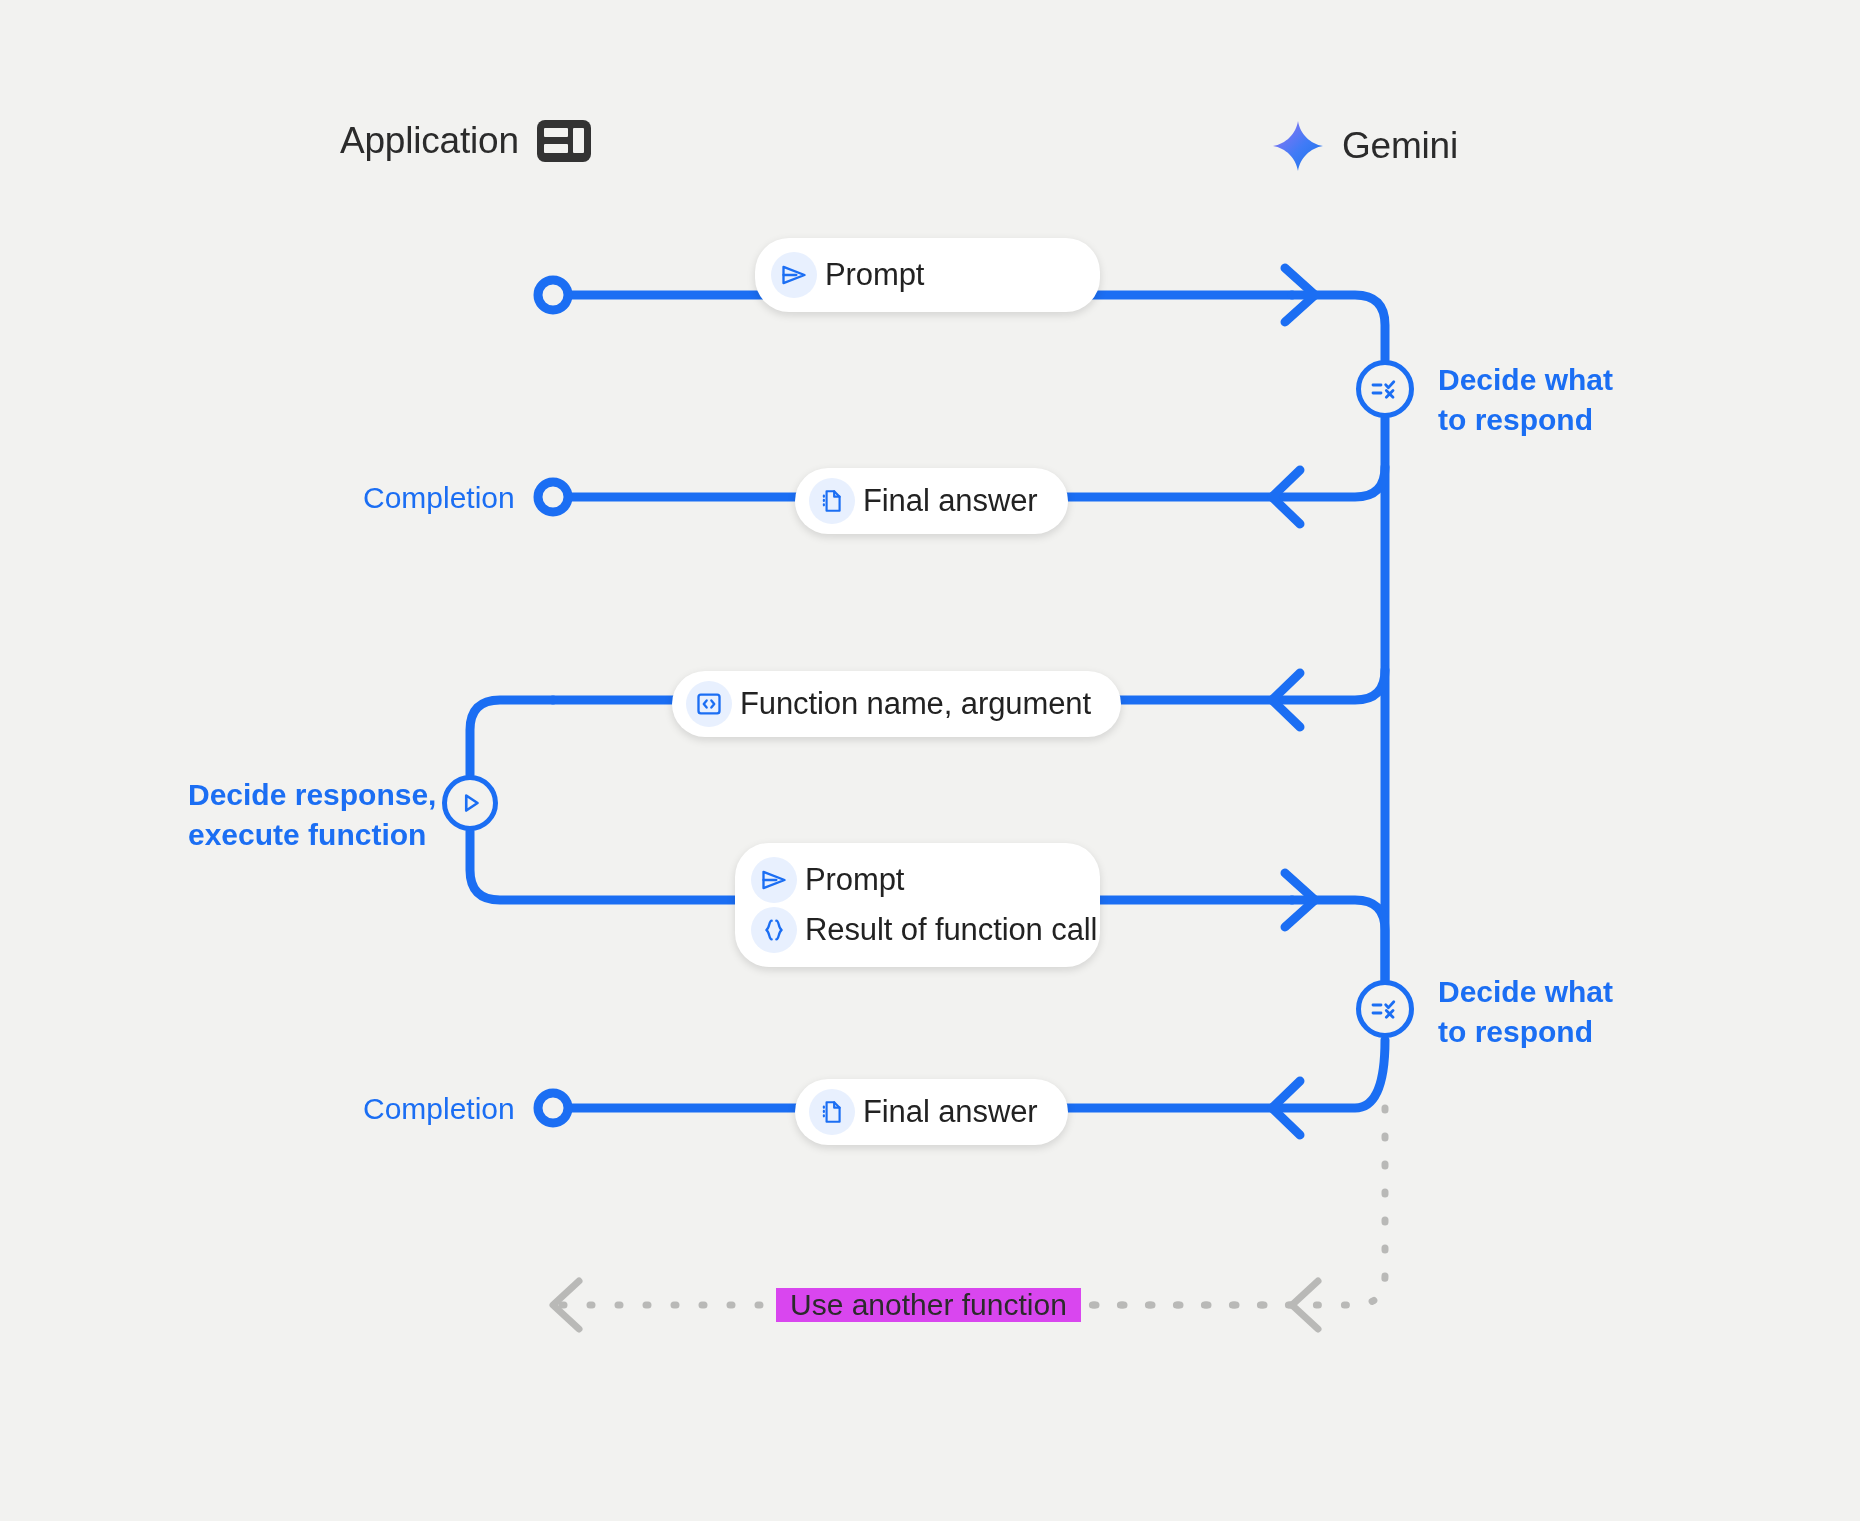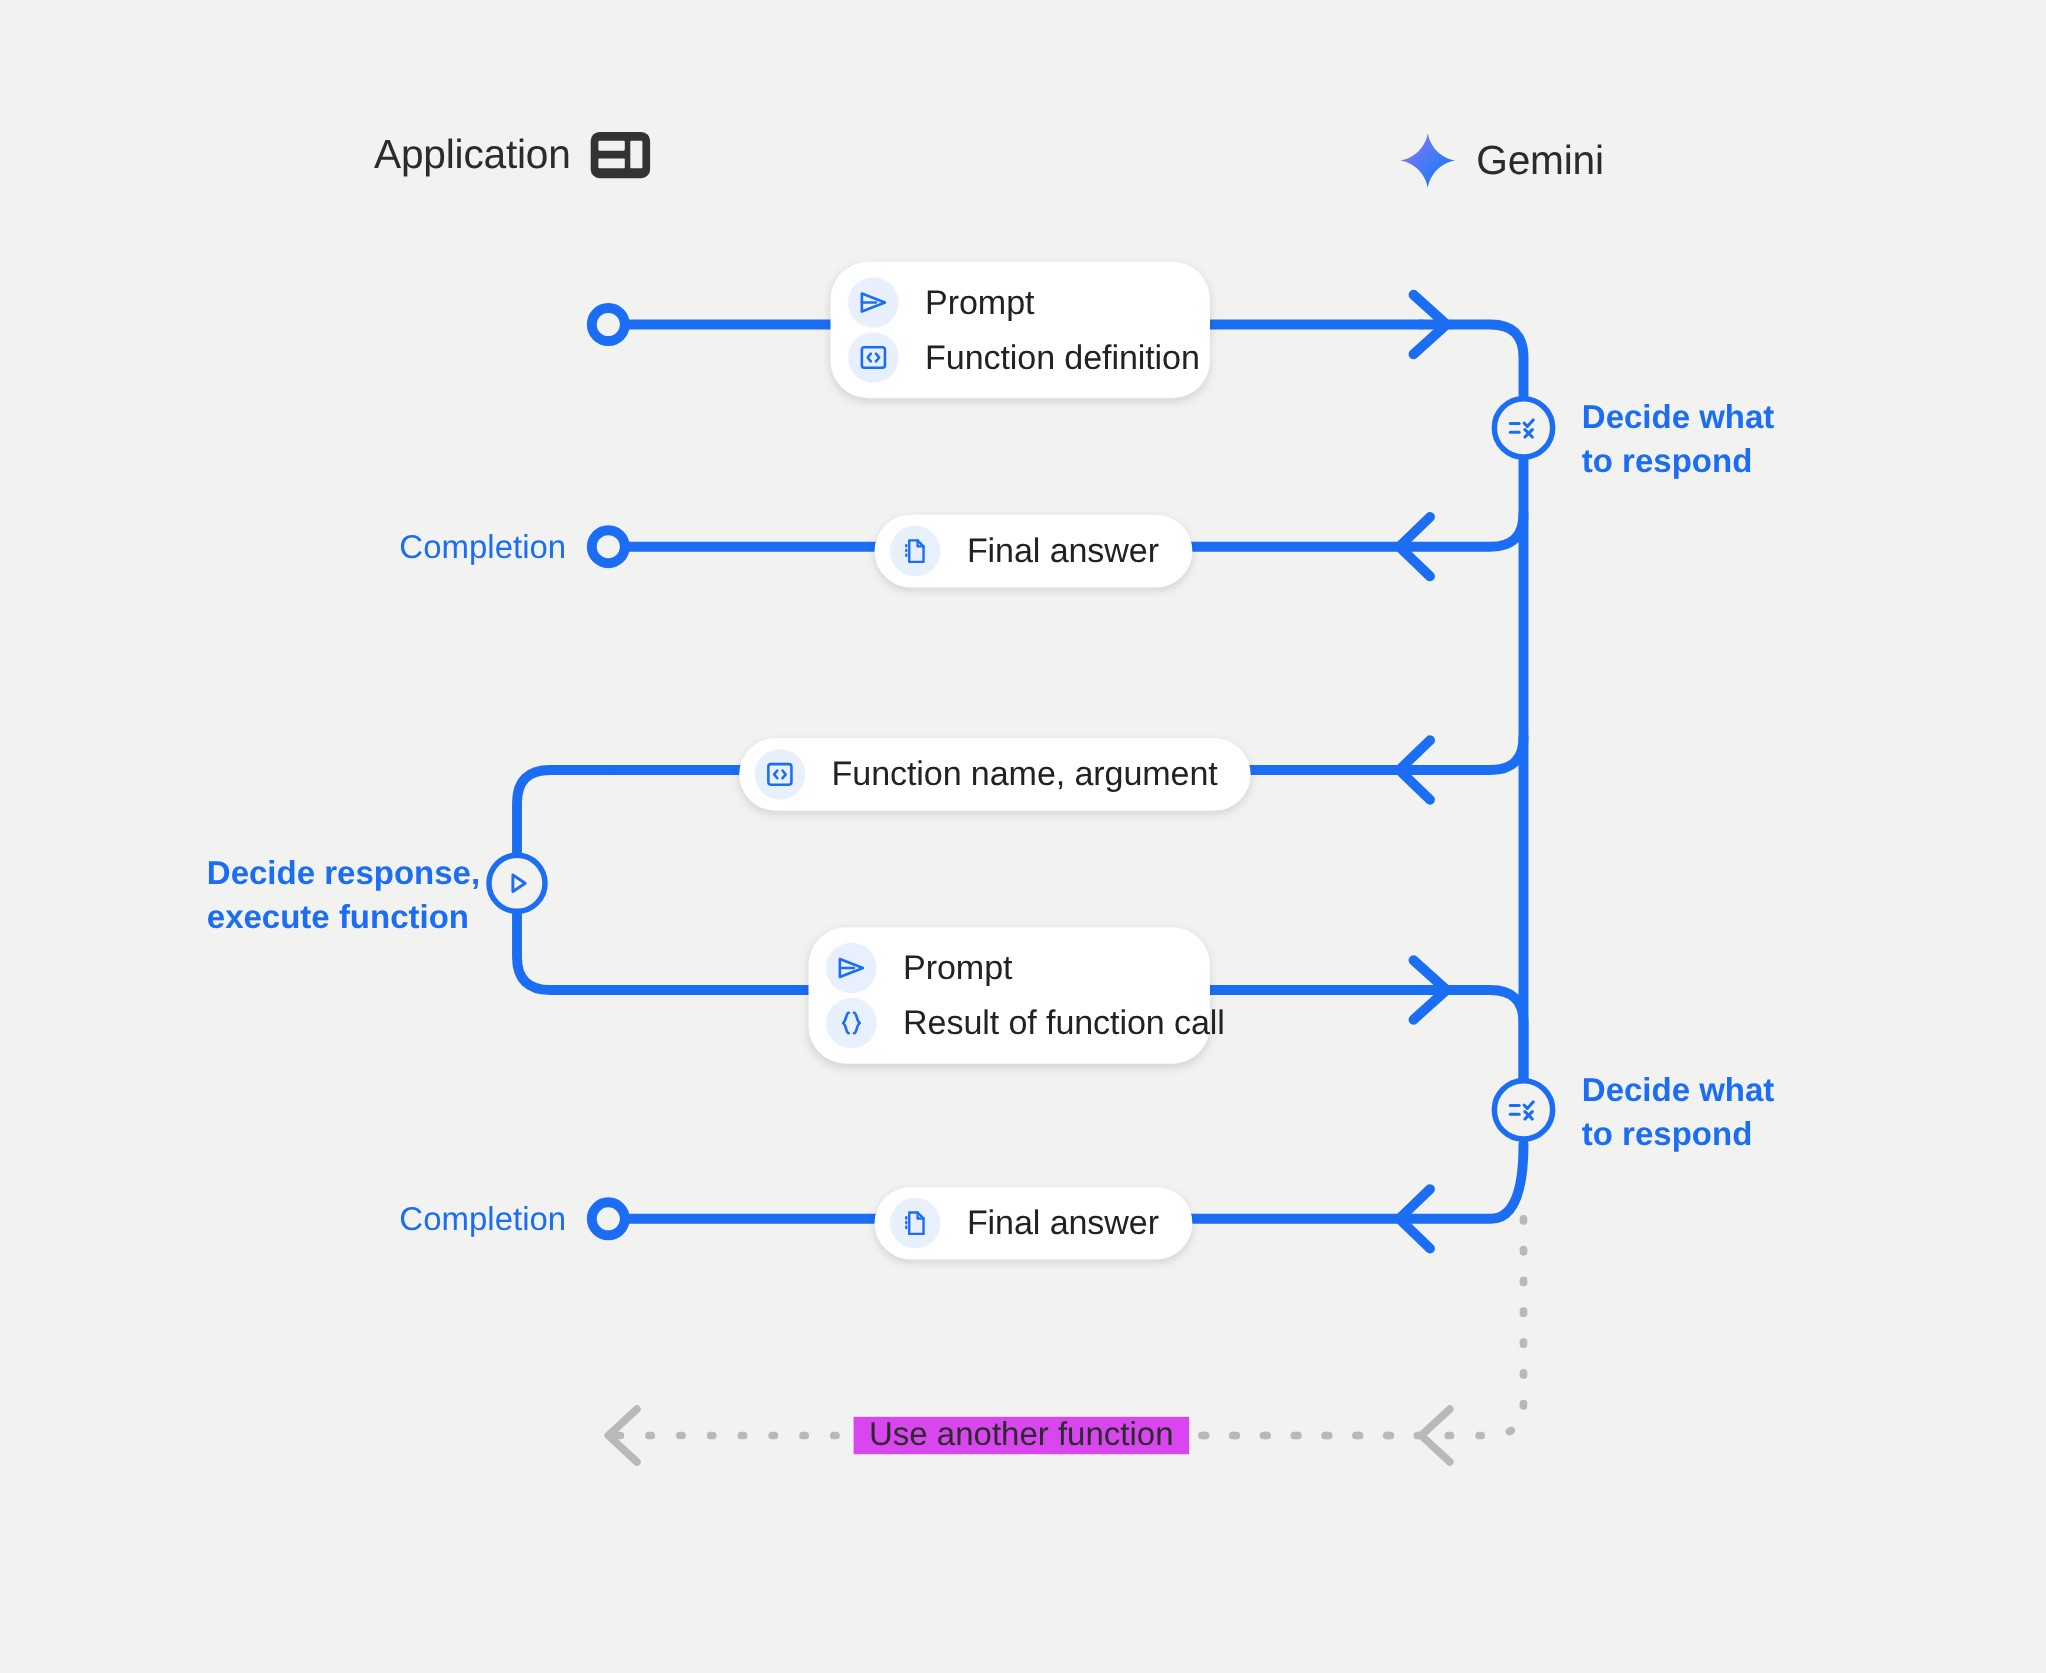--- a/index.html
+++ b/index.html
@@ -92,21 +92,21 @@
     padding: 14px 26px 14px 16px;
     display: flex;
     flex-direction: column;
     gap: 4px;
     box-sizing: border-box;
   }
   .card.pill { border-radius: 40px; padding: 10px 30px 10px 14px; }
   .card-row {
     display: flex;
     align-items: center;
-    gap: 24px;
+    gap: 8px;
     white-space: nowrap;
   }
   .ic {
     width: 46px; height: 46px;
     border-radius: 50%;
     background: #e8f0fe;
     display: flex;
     align-items: center;
     justify-content: center;
     flex: none;
@@ -229,30 +229,20 @@
   <div class="card" style="left:755px; top:238px; width:345px;">
     <div class="card-row">
       <span class="ic">
         <svg width="28" height="28" viewBox="0 0 24 24" fill="none" stroke="#1b6ef3" stroke-width="2" stroke-linejoin="round">
           <path d="M3 5 L21 12 L3 19 Z"></path>
           <path d="M3 12 H14" stroke-linecap="round"></path>
         </svg>
       </span>
       <span class="card-text">Prompt</span>
     </div>
-    <div class="card-row">
-      <span class="ic">
-        <svg width="28" height="28" viewBox="0 0 24 24" fill="none" stroke="#1b6ef3" stroke-width="2" stroke-linejoin="round" stroke-linecap="round">
-          <rect x="3" y="4" width="18" height="16" rx="2"></rect>
-          <path d="M10 9 L7.5 12 L10 15"></path>
-          <path d="M14 9 L16.5 12 L14 15"></path>
-        </svg>
-      </span>
-      <span class="card-text">Function definition</span>
-    </div>
   </div>
 
   <div class="card pill" style="left:795px; top:468px;">
     <div class="card-row">
       <span class="ic">
         <svg width="26" height="26" viewBox="0 0 24 24" fill="none" stroke="#1b6ef3" stroke-width="2" stroke-linejoin="round" stroke-linecap="round">
           <path d="M7 3 H14 L19 8 V21 H7 Z"></path>
           <path d="M14 3 V8 H19"></path>
           <path d="M4.5 7 V8 M4.5 11 V12 M4.5 15 V16"></path>
         </svg>

